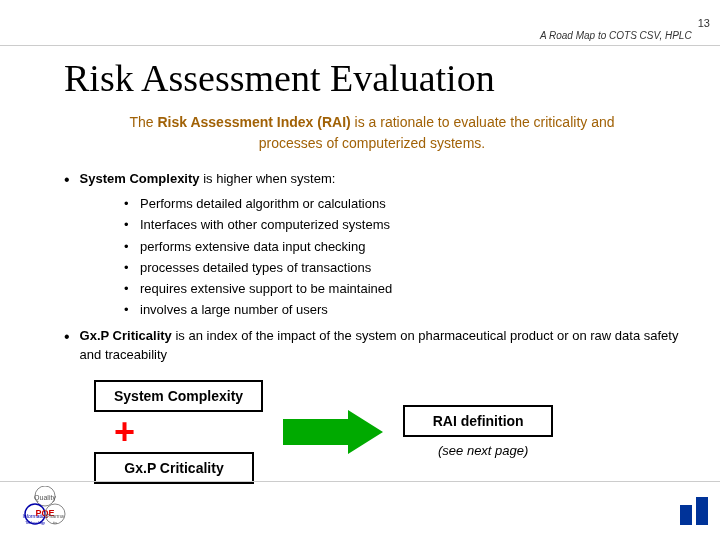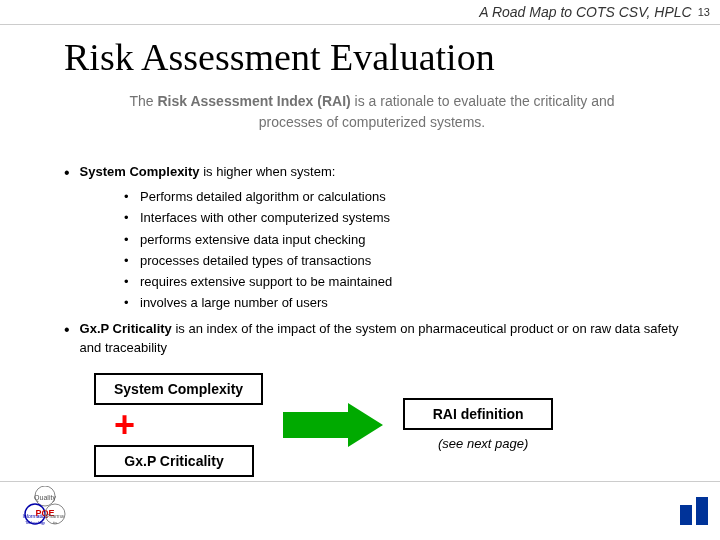--- a/index.html
+++ b/index.html
@@ -26,22 +26,22 @@
     .page-title {
       font-size: 38px;
       font-weight: normal;
       color: #000;
       margin-bottom: 12px;
       font-family: Georgia, serif;
     }
     .intro-text {
       text-align: center;
       font-size: 14px;
-      color: #737373;
-      margin-bottom: 30px;
+      color: #a16207;
+      margin-bottom: 16px;
       line-height: 1.5;
     }
     .intro-text strong {
       font-weight: bold;
     }
     .bullet-section {
       margin-bottom: 8px;
     }
     .bullet-main {
       display: flex;
@@ -168,21 +168,22 @@
     .logo-pqe {
       display: flex;
       flex-direction: column;
       align-items: center;
       position: relative;
       width: 70px;
       height: 50px;
     }
     .header-italic {
       font-style: italic;
-      font-size: 14px;
+      font-size: 10px;
+      margin-top: 26px;
     }
   </style>
 </head>
 <body>
 
 <div class="header-bar">
   <span class="header-italic">A Road Map to COTS CSV, HPLC</span>
   &nbsp;&nbsp;
   <span>13</span>
 </div>

